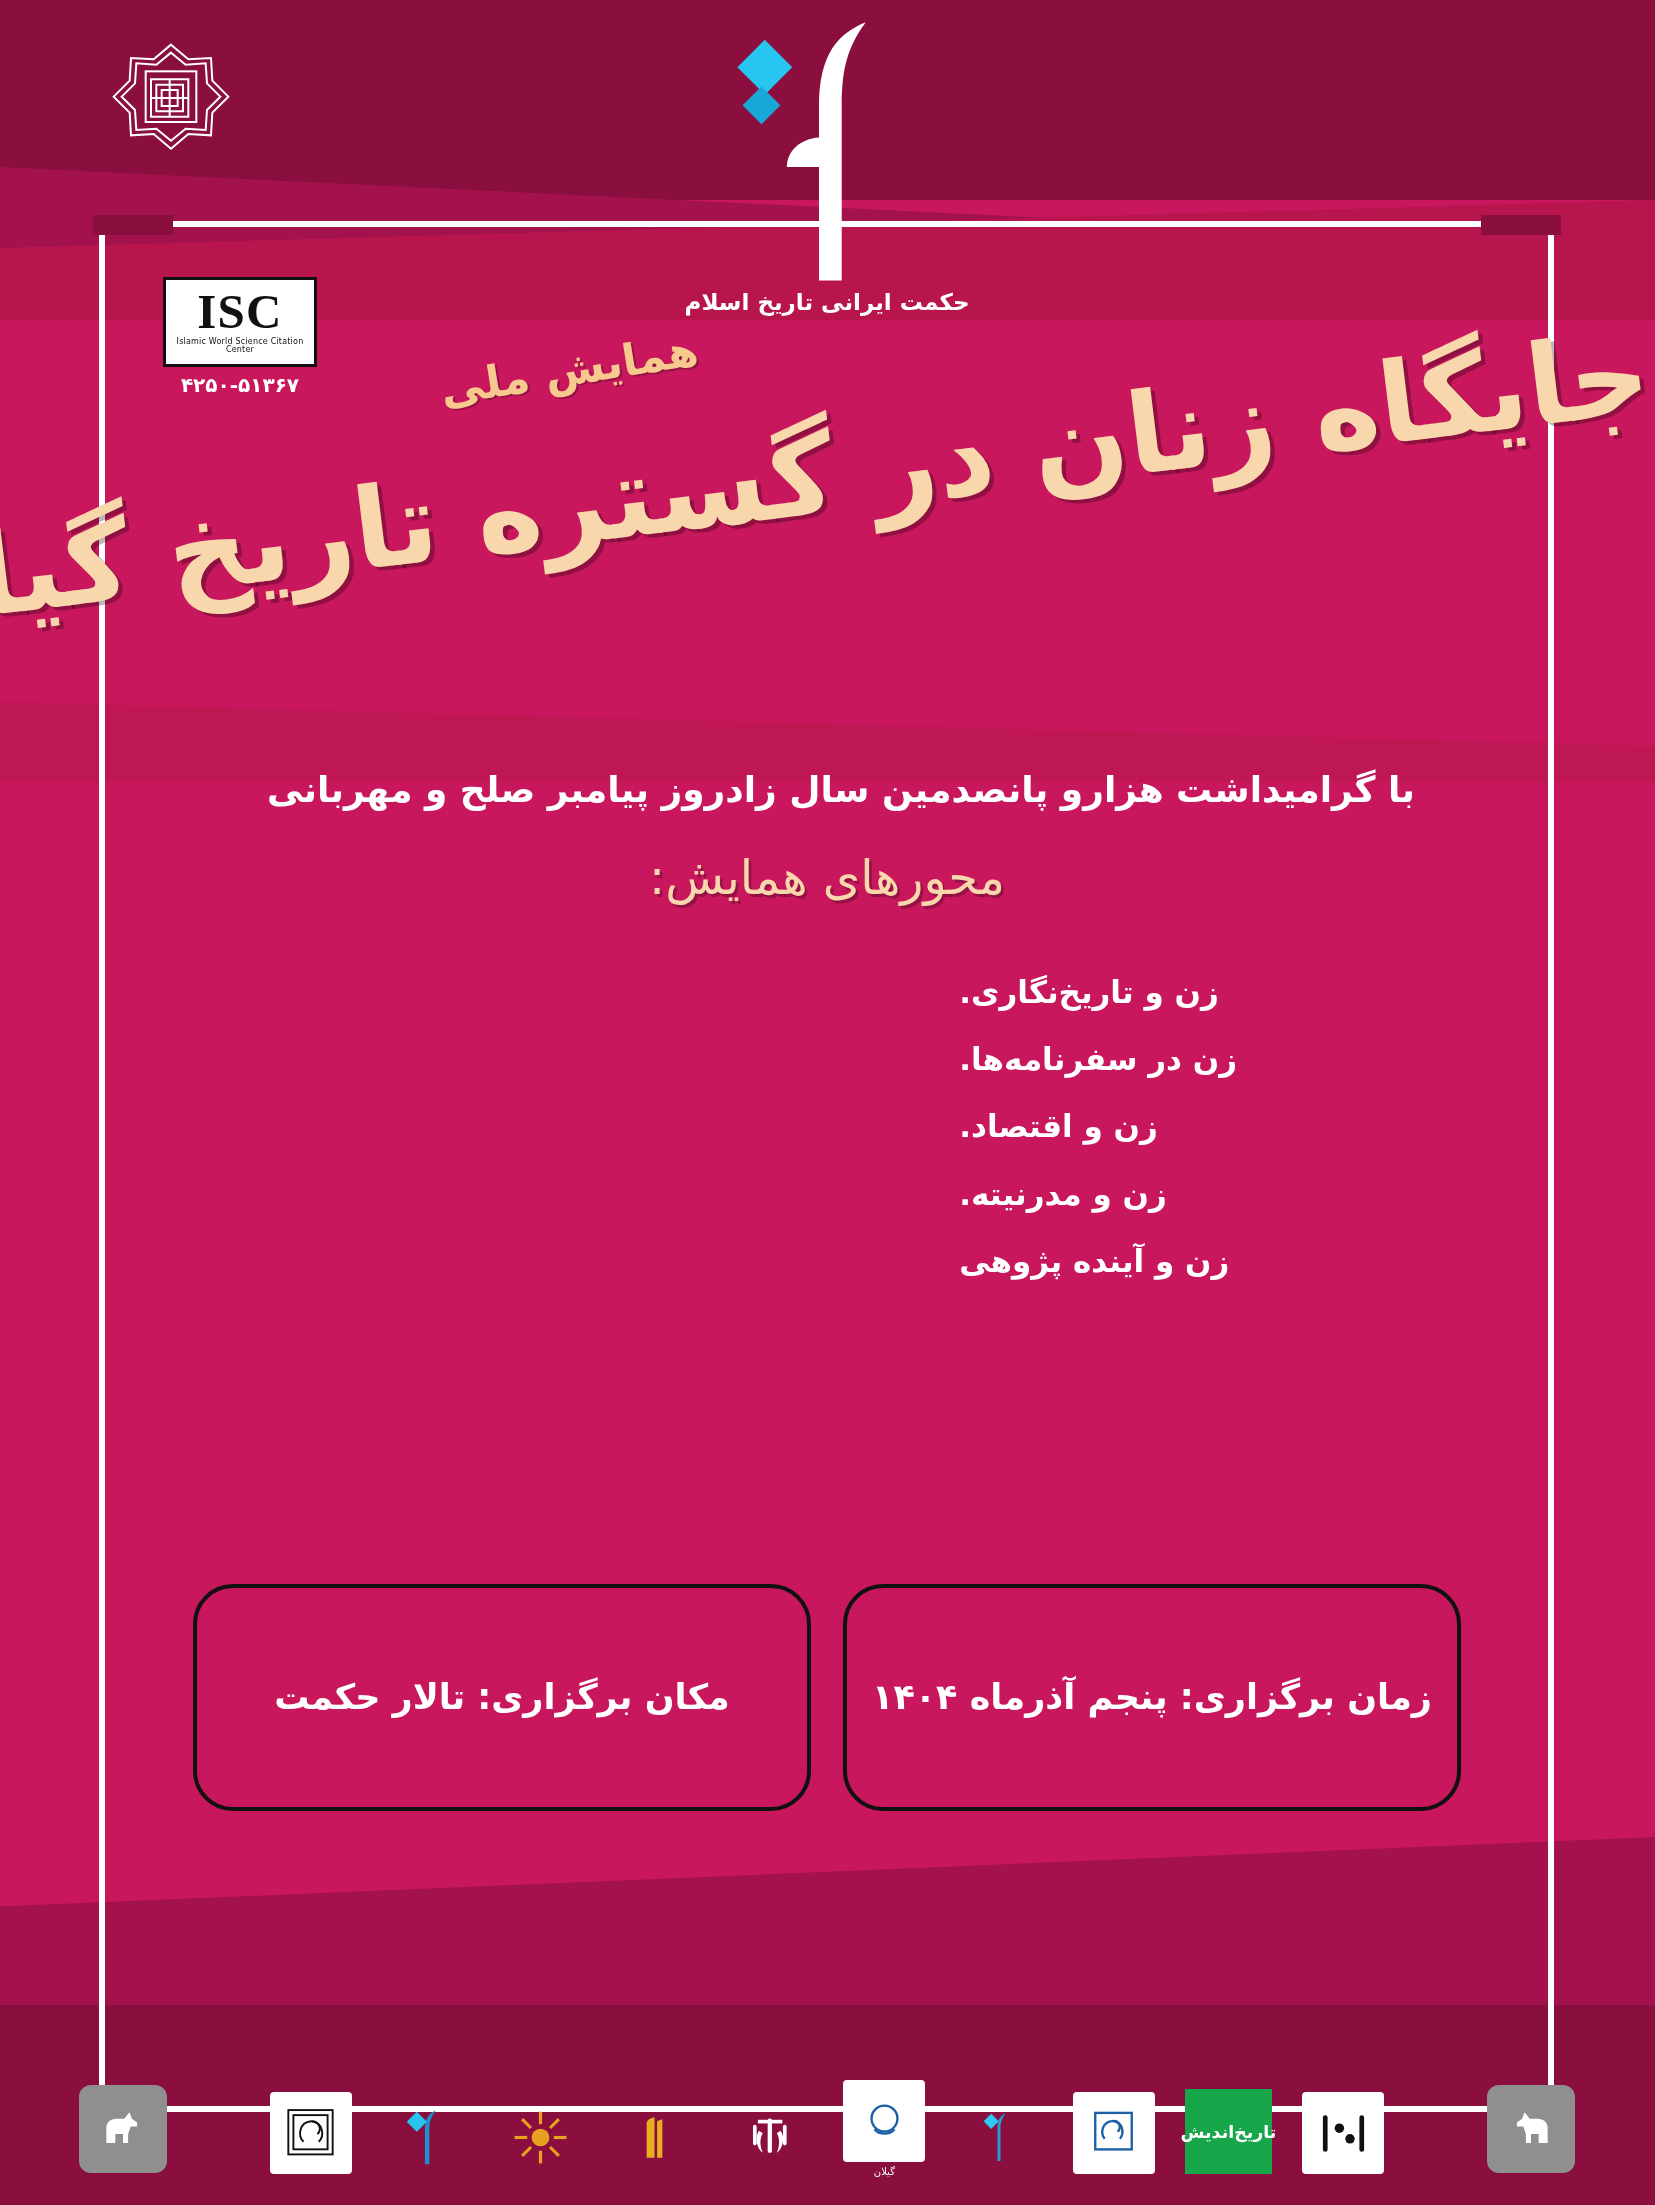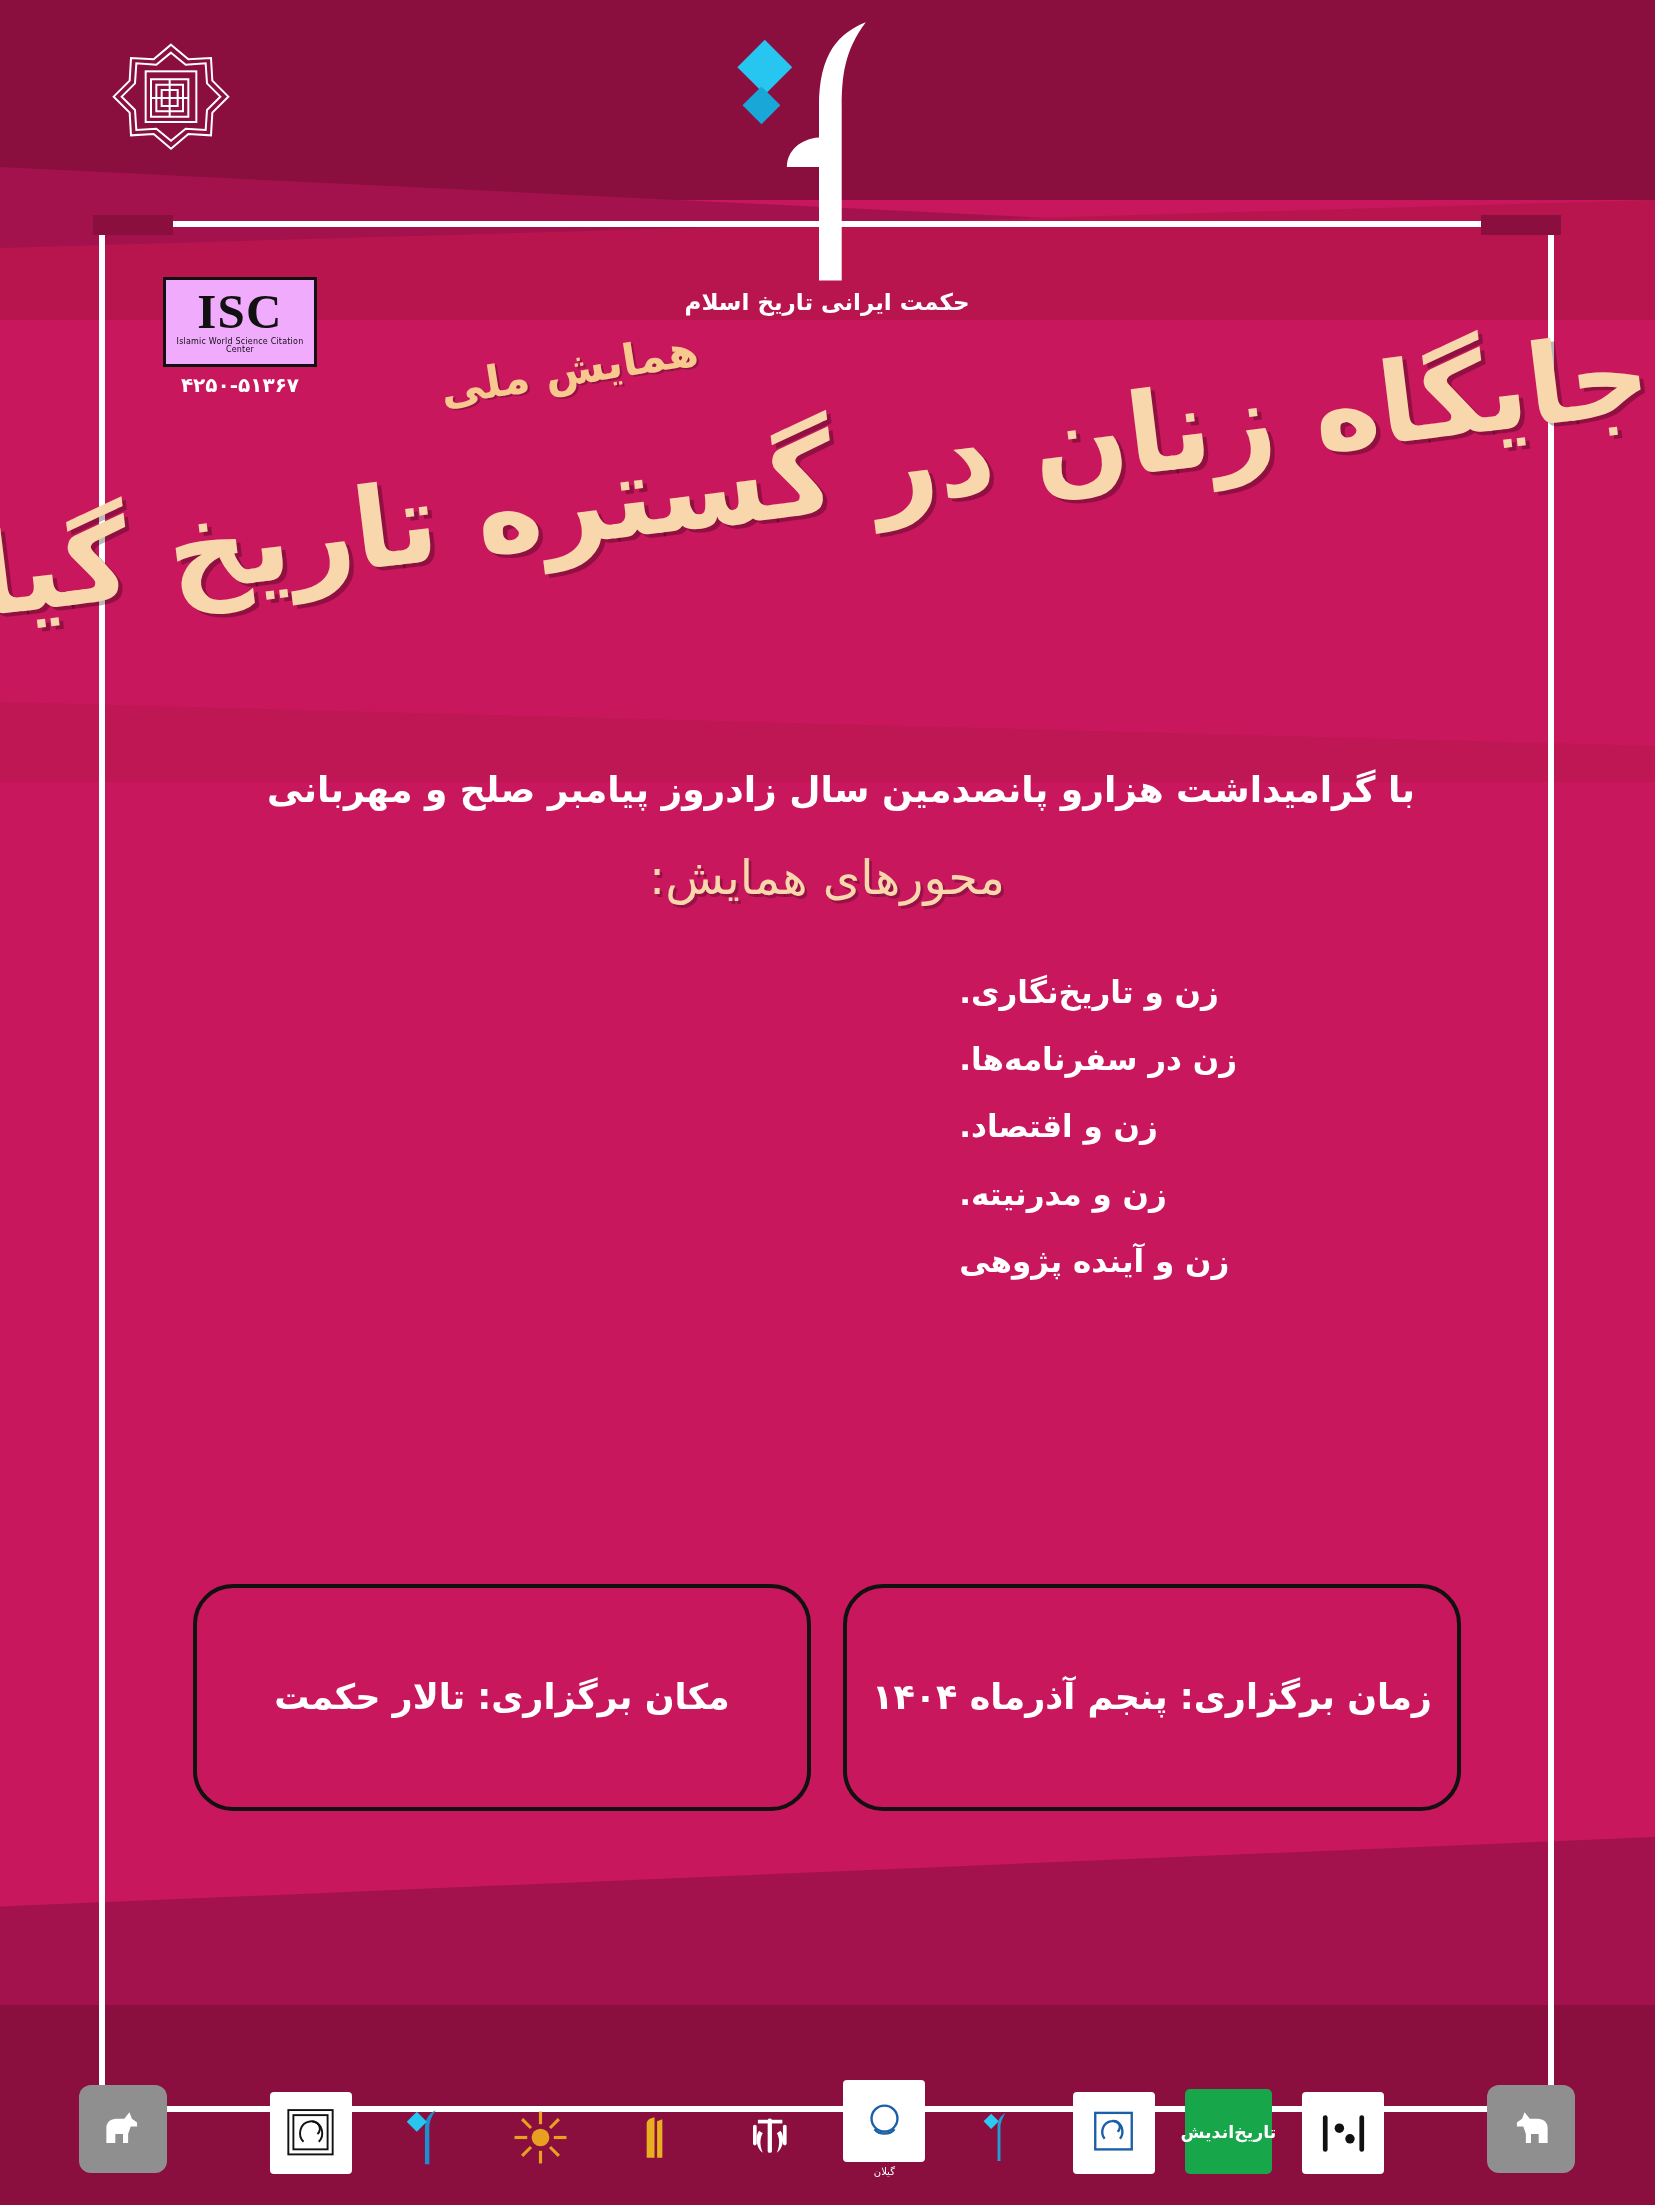--- a/index.html
+++ b/index.html
@@ -116,21 +116,21 @@
     font-weight: bold;
     letter-spacing: 0.7px;
   }
   .isc-badge {
     position: absolute;
     left: 164px; top: 277px;
     width: 154px;
     text-align: center;
   }
   .isc-box {
-    background: #f0abfc;
+    background: #ffffff;
     border: 3.3px solid #111;
     padding: 6.7px 4px 9.4px 4px;
     line-height: 1;
   }
   .isc-box .isc-main {
     font-family: "Liberation Serif", "DejaVu Serif", serif;
     font-weight: bold;
     font-size: 49px;
     color: #111;
     letter-spacing: 1.3px;
@@ -291,21 +291,21 @@
   .white-tile {
     background: #ffffff;
     border-radius: 4px;
     padding: 4px;
     display: flex;
     align-items: center;
     justify-content: center;
   }
   .green-tile {
     background: #17a64a;
-    border-radius: 5px;
+    border-radius: 0;
     padding: 5.3px 6.7px;
     color: #fff;
     font-weight: bold;
     font-size: 17.4px;
   }
 </style>
 </head>
 <body>
 
 <div class="poster">

